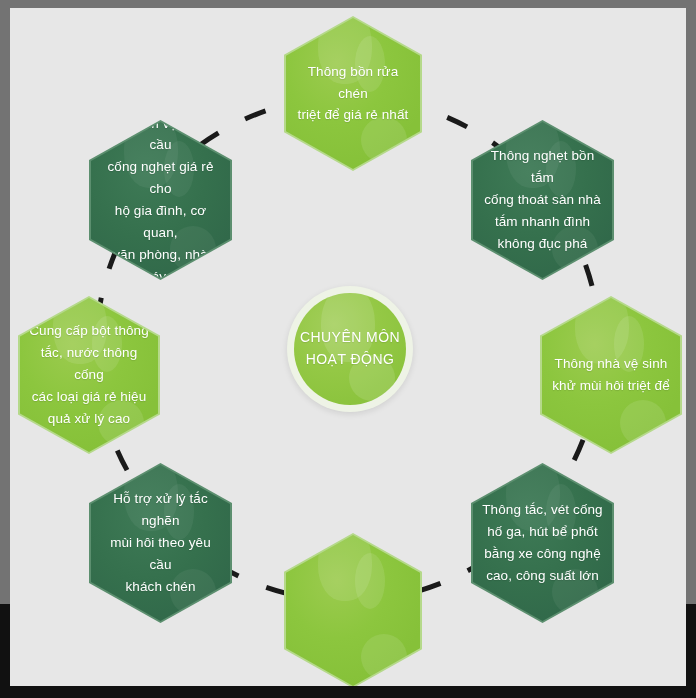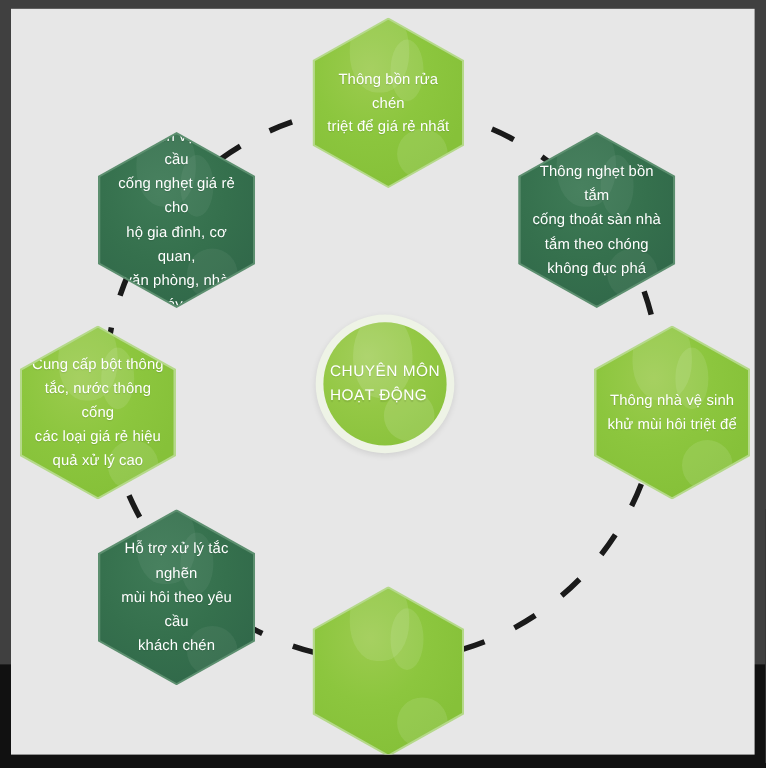--- a/index.html
+++ b/index.html
@@ -9,21 +9,21 @@
     height: 698px;
     overflow: hidden;
     background: #111111;
     font-family: "Liberation Sans", sans-serif;
   }
 
   #infographic-root {
     position: relative;
     width: 696px;
     height: 604px;
-    background: #404040;
+    background: #737373;
   }
 
   
   #canvas {
     position: absolute;
     left: 10px;
     top: 8px;
     width: 676px;
     height: 678px;
     background: #e7e7e7;
@@ -114,21 +114,21 @@
     overflow: hidden;
   }
   #center-disc .blob { background: rgba(255,255,255,0.12); }
   #center-text {
     position: relative;
     z-index: 3;
     color: #ffffff;
     font-size: 14px;
     line-height: 1.55;
     letter-spacing: 0.45px;
-    text-align: left;
+    text-align: center;
     white-space: pre-line;
     text-shadow: 0 1px 1px rgba(0,0,0,0.10);
   }
 </style>
 </head>
 <body>
 
 <div id="infographic-root">
   <div id="canvas">
 
@@ -146,35 +146,46 @@
       </div>
     </div>
 
     <div class="hex hex-dark" style="left:461px; top:112px; width:143px; height:160px;">
       <div class="hex-inner">
         <span class="blob b1"></span>
         <span class="blob b2"></span>
         <span class="blob b3"></span>
         <span class="hex-text">Thông nghẹt bồn tắm
 cống thoát sàn nhà
-tắm theo chóng
+tắm nhanh đình
 không đục phá</span>
       </div>
     </div>
 
     <div class="hex hex-light" style="left:530px; top:288px; width:142px; height:158px;">
       <div class="hex-inner">
         <span class="blob b1"></span>
         <span class="blob b2"></span>
         <span class="blob b3"></span>
         <span class="hex-text">Thông nhà vệ sinh
 khử mùi hôi triệt để</span>
       </div>
     </div>
 
+    <div class="hex hex-dark" style="left:461px; top:455px; width:143px; height:160px;">
+      <div class="hex-inner">
+        <span class="blob b1"></span>
+        <span class="blob b2"></span>
+        <span class="blob b3"></span>
+        <span class="hex-text">Thông tắc, vét cống
+hố ga, hút bể phốt
+bằng xe công nghệ
+cao, công suất lớn</span>
+      </div>
+    </div>
 
     <div class="hex hex-light" style="left:274px; top:525px; width:138px; height:155px;">
       <div class="hex-inner">
         <span class="blob b1"></span>
         <span class="blob b2"></span>
         <span class="blob b3"></span>
       </div>
     </div>
 
     <div class="hex hex-dark" style="left:79px; top:455px; width:143px; height:160px;">

